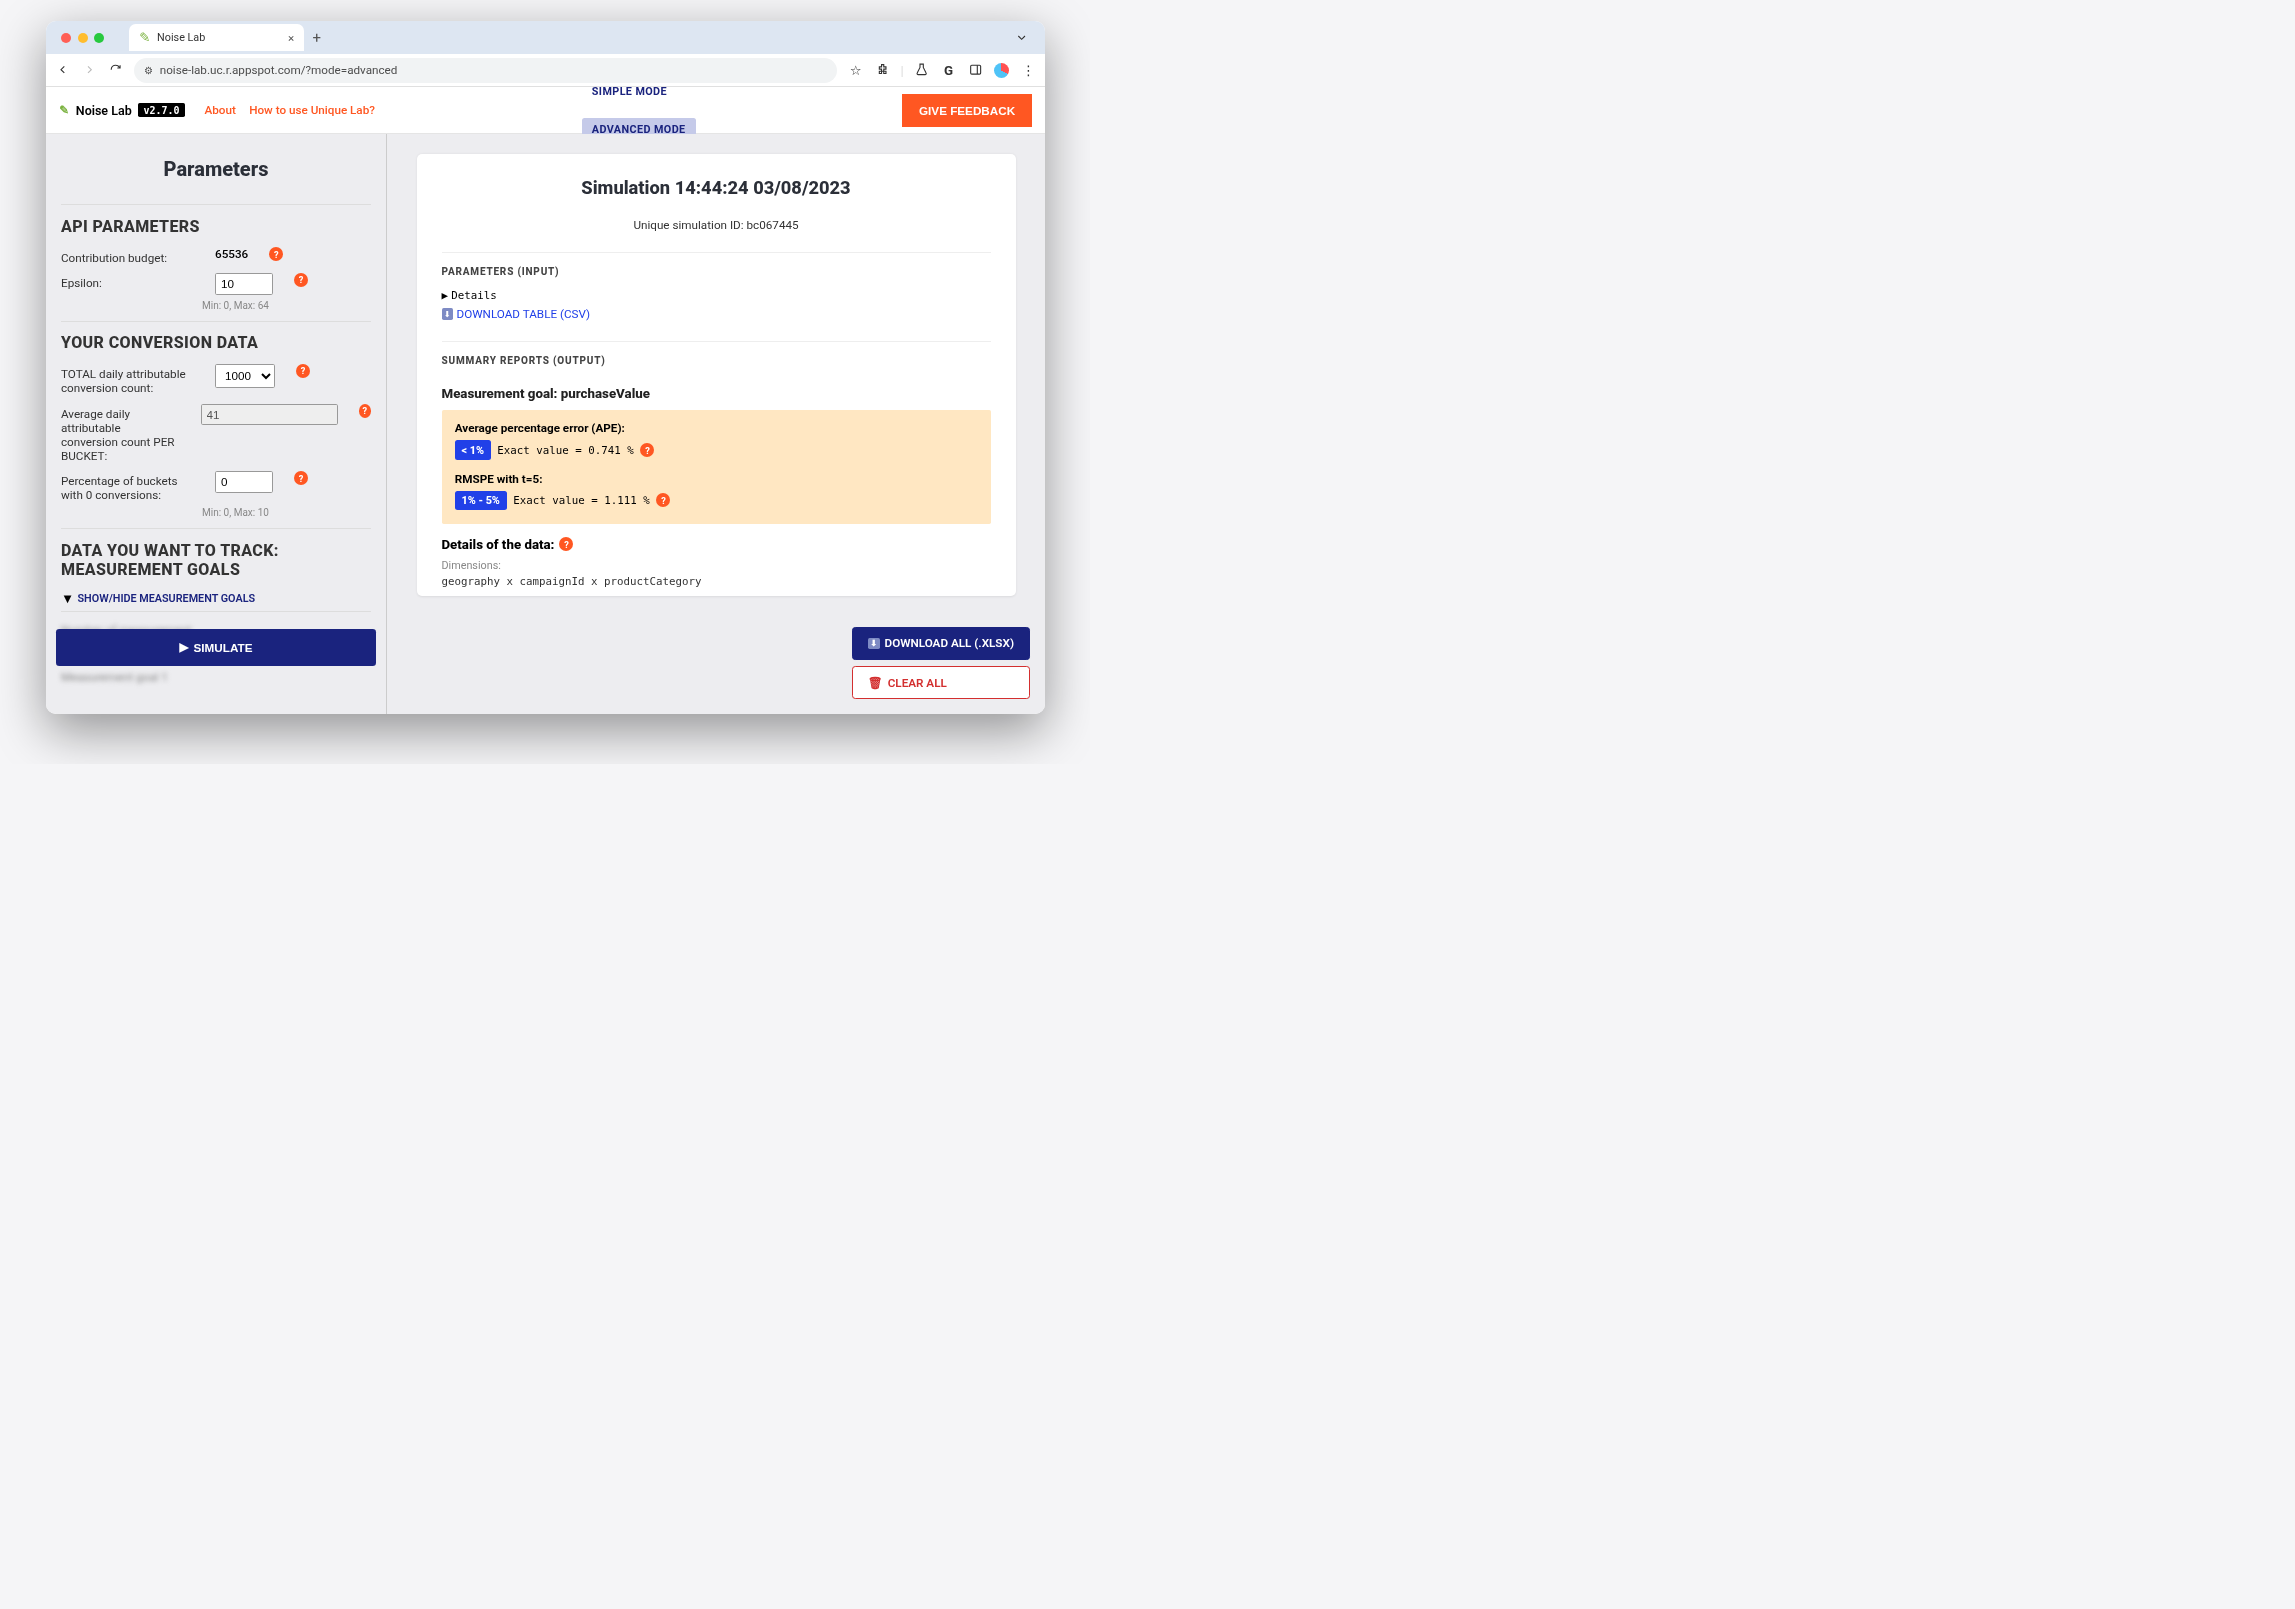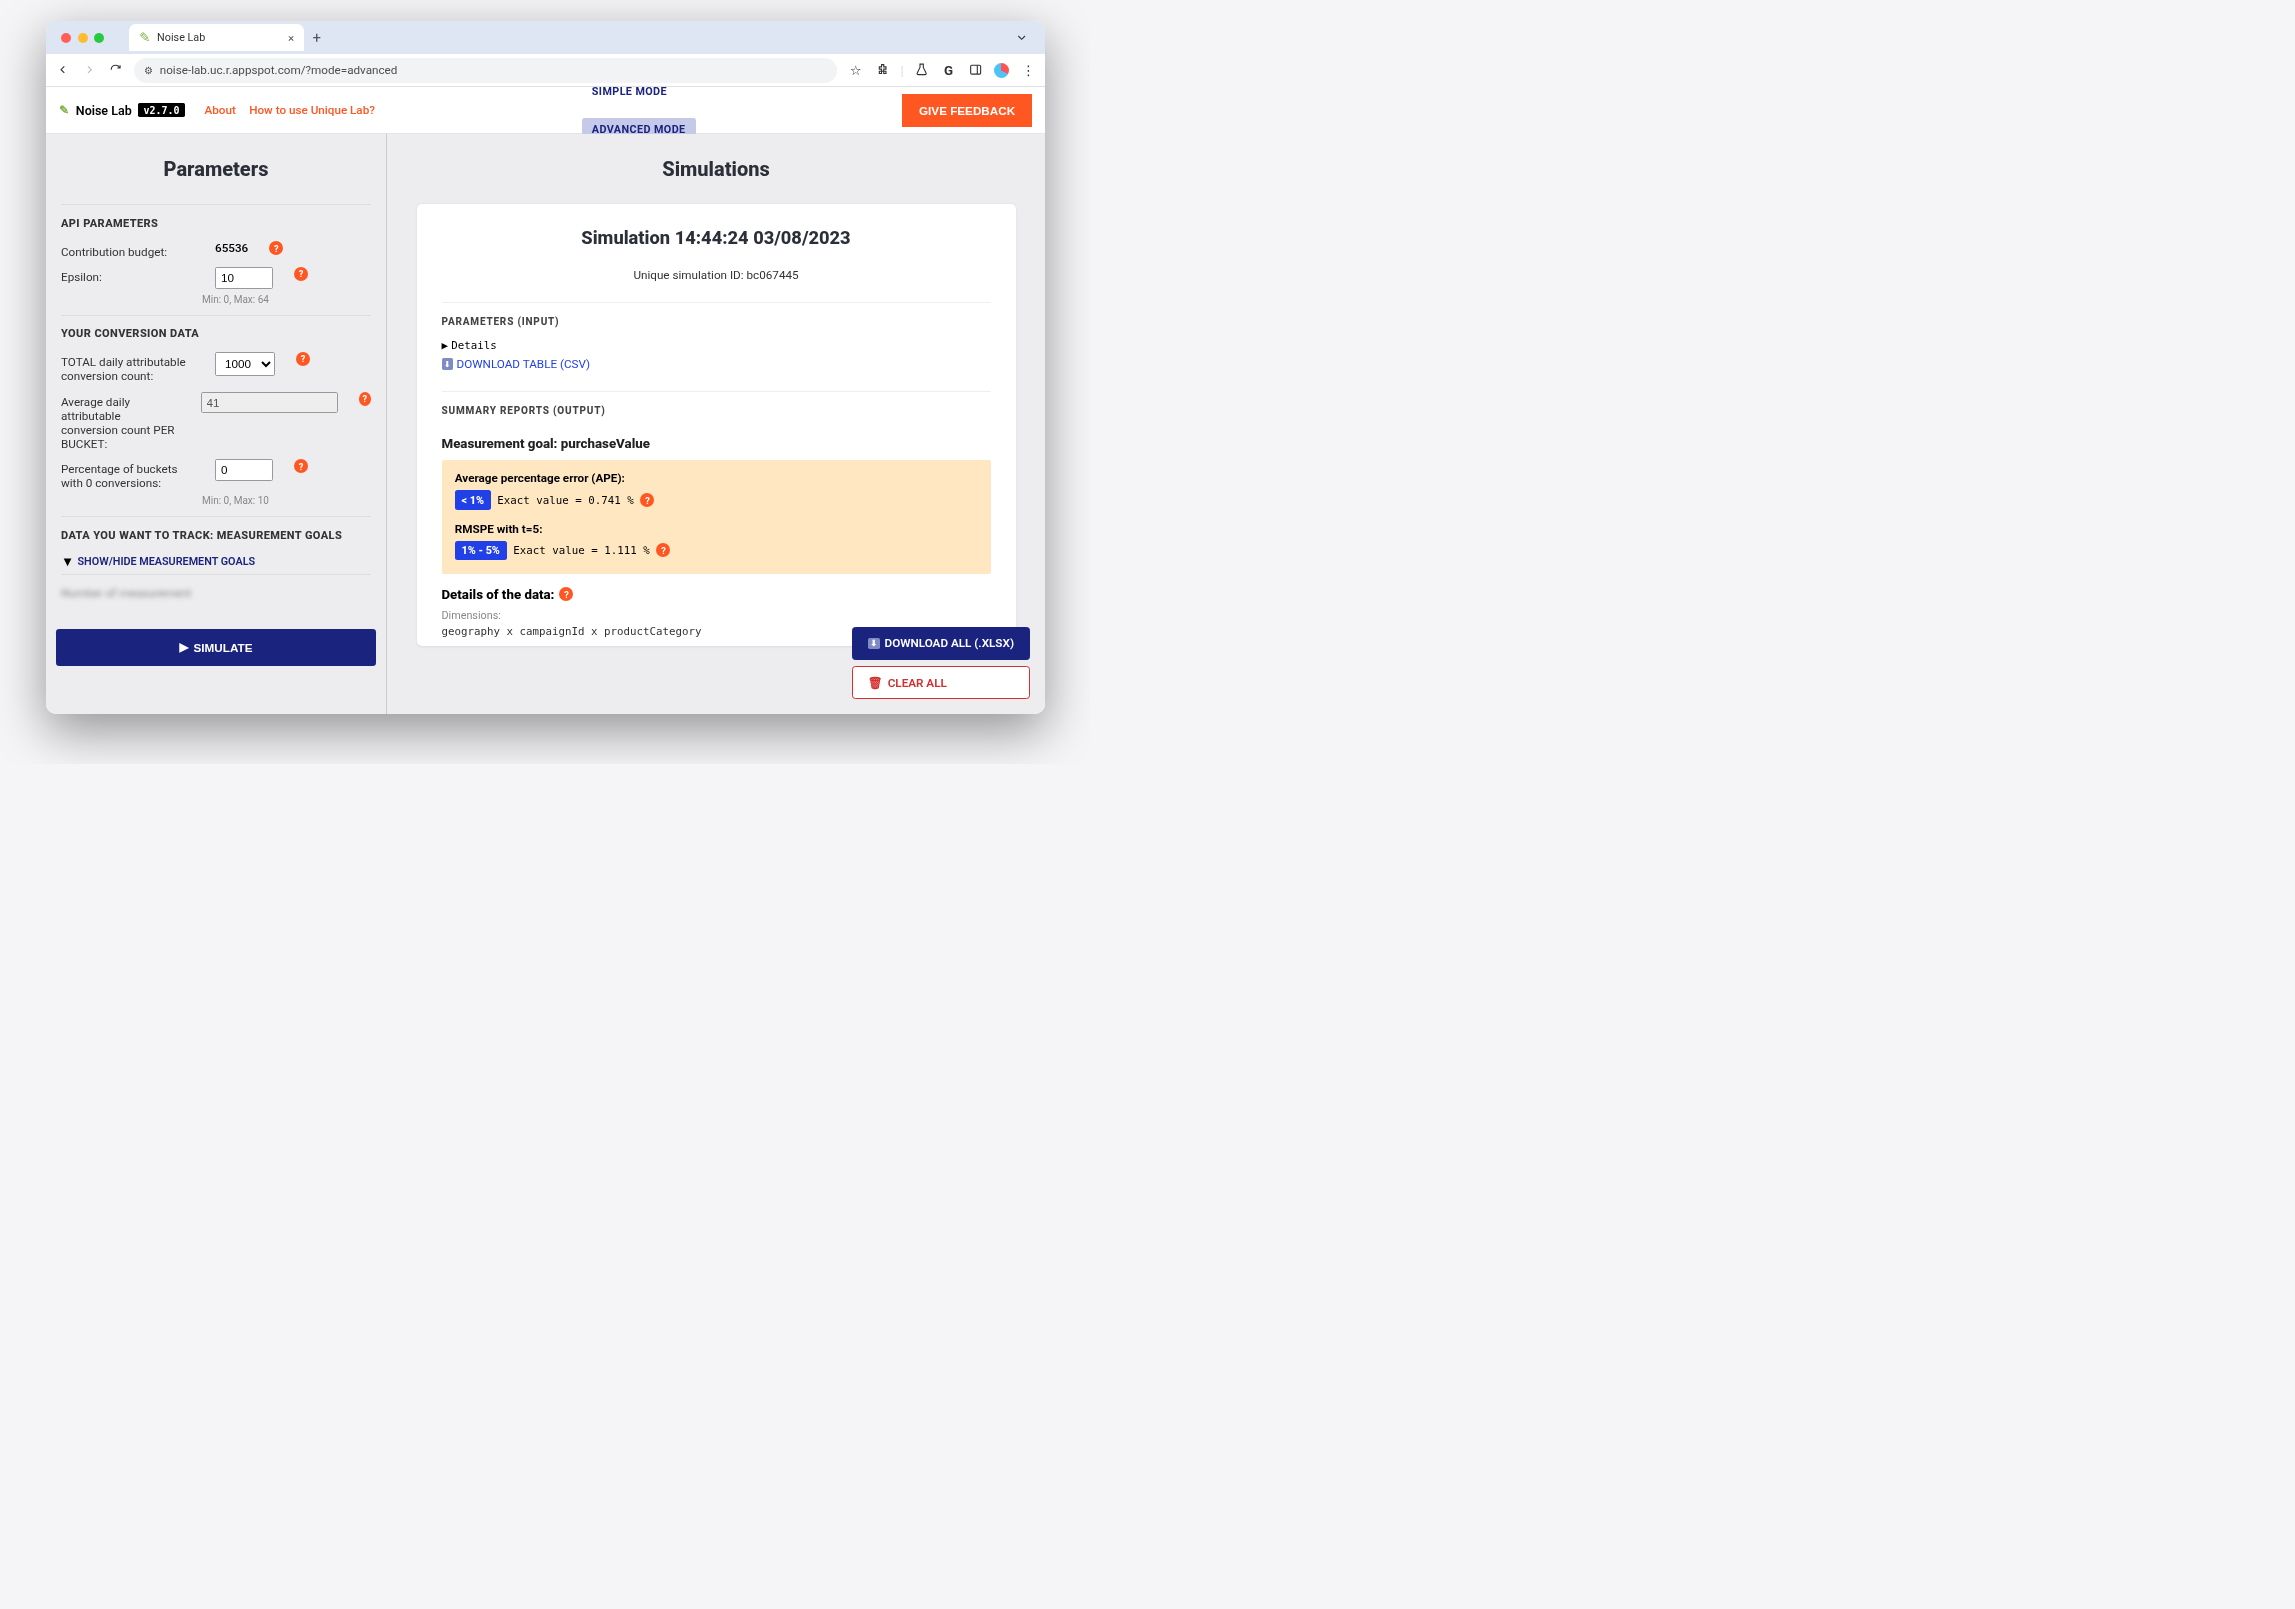--- a/index.html
+++ b/index.html
@@ -98,21 +98,21 @@
 .workspace { flex:1; display:flex; background:#ededf0; overflow:hidden; }
 .left-pane {
   width: 341px;
   border-right: 0.8px solid #ccc;
   position: relative;
   overflow:hidden;
 }
 .left-scroll { padding: 0 15px 100px; }
 .left-pane h1, .right-pane h1 { text-align:center; font-size:20px; font-weight:800; color:#2b2f38; margin:23px 0 23px; }
 .section-hr { border:none; border-top:0.8px solid #ddd; margin: 8.3px 0 11.7px; }
-.sec-label { font-size:11px; font-weight:800; letter-spacing:0.4px; color:#333; margin-bottom:11.7px; }
+.sec-label { font-size:16px; font-weight:800; letter-spacing:0.4px; color:#333; margin-bottom:11.7px; }
 .row { display:flex; align-items:flex-start; gap:21px; margin-bottom:8.3px; }
 .row label { width:133px; font-size:11.7px; color:#333; padding-top:3.3px; }
 .row .val { font-size:11.7px; font-weight:500; }
 .help { width:14px; height:14px; background:#ff5722; color:#fff; border-radius:50%; display:inline-flex; align-items:center; justify-content:center; font-size:9.2px; font-weight:bold; cursor:pointer; }
 input[type=text], input[type=number], select {
   border:0.8px solid #999; padding:3.3px 5px; font-size:11.7px; border-radius:1.7px; background:#fff;
 }
 input.readonly { background:#eee; color:#555; }
 .hint { font-size:10px; color:#888; margin-left:141px; margin-top:-3.3px; margin-bottom:10px; }
 .toggle-link { color:#1a237e; font-size:10.8px; font-weight:600; cursor:pointer; }
@@ -303,21 +303,20 @@
       <div class="simulate-bar">
         <button class="simulate-btn">
           <span>▶</span>
           <span>SIMULATE</span>
         </button>
       </div>
     </div>
 
     <div class="right-pane">
       <div class="right-scroll">
-        <h1>Simulations</h1>
 
         <div class="sim-card">
           <h2>Simulation 14:44:24 03/08/2023</h2>
           <div class="sim-id">
             <span>Unique simulation ID: </span><span>bc067445</span>
           </div>
           <hr class="inner-hr">
           <div class="subhead">PARAMETERS (INPUT)</div>
           <div class="details-toggle">
             <span>▶</span>

